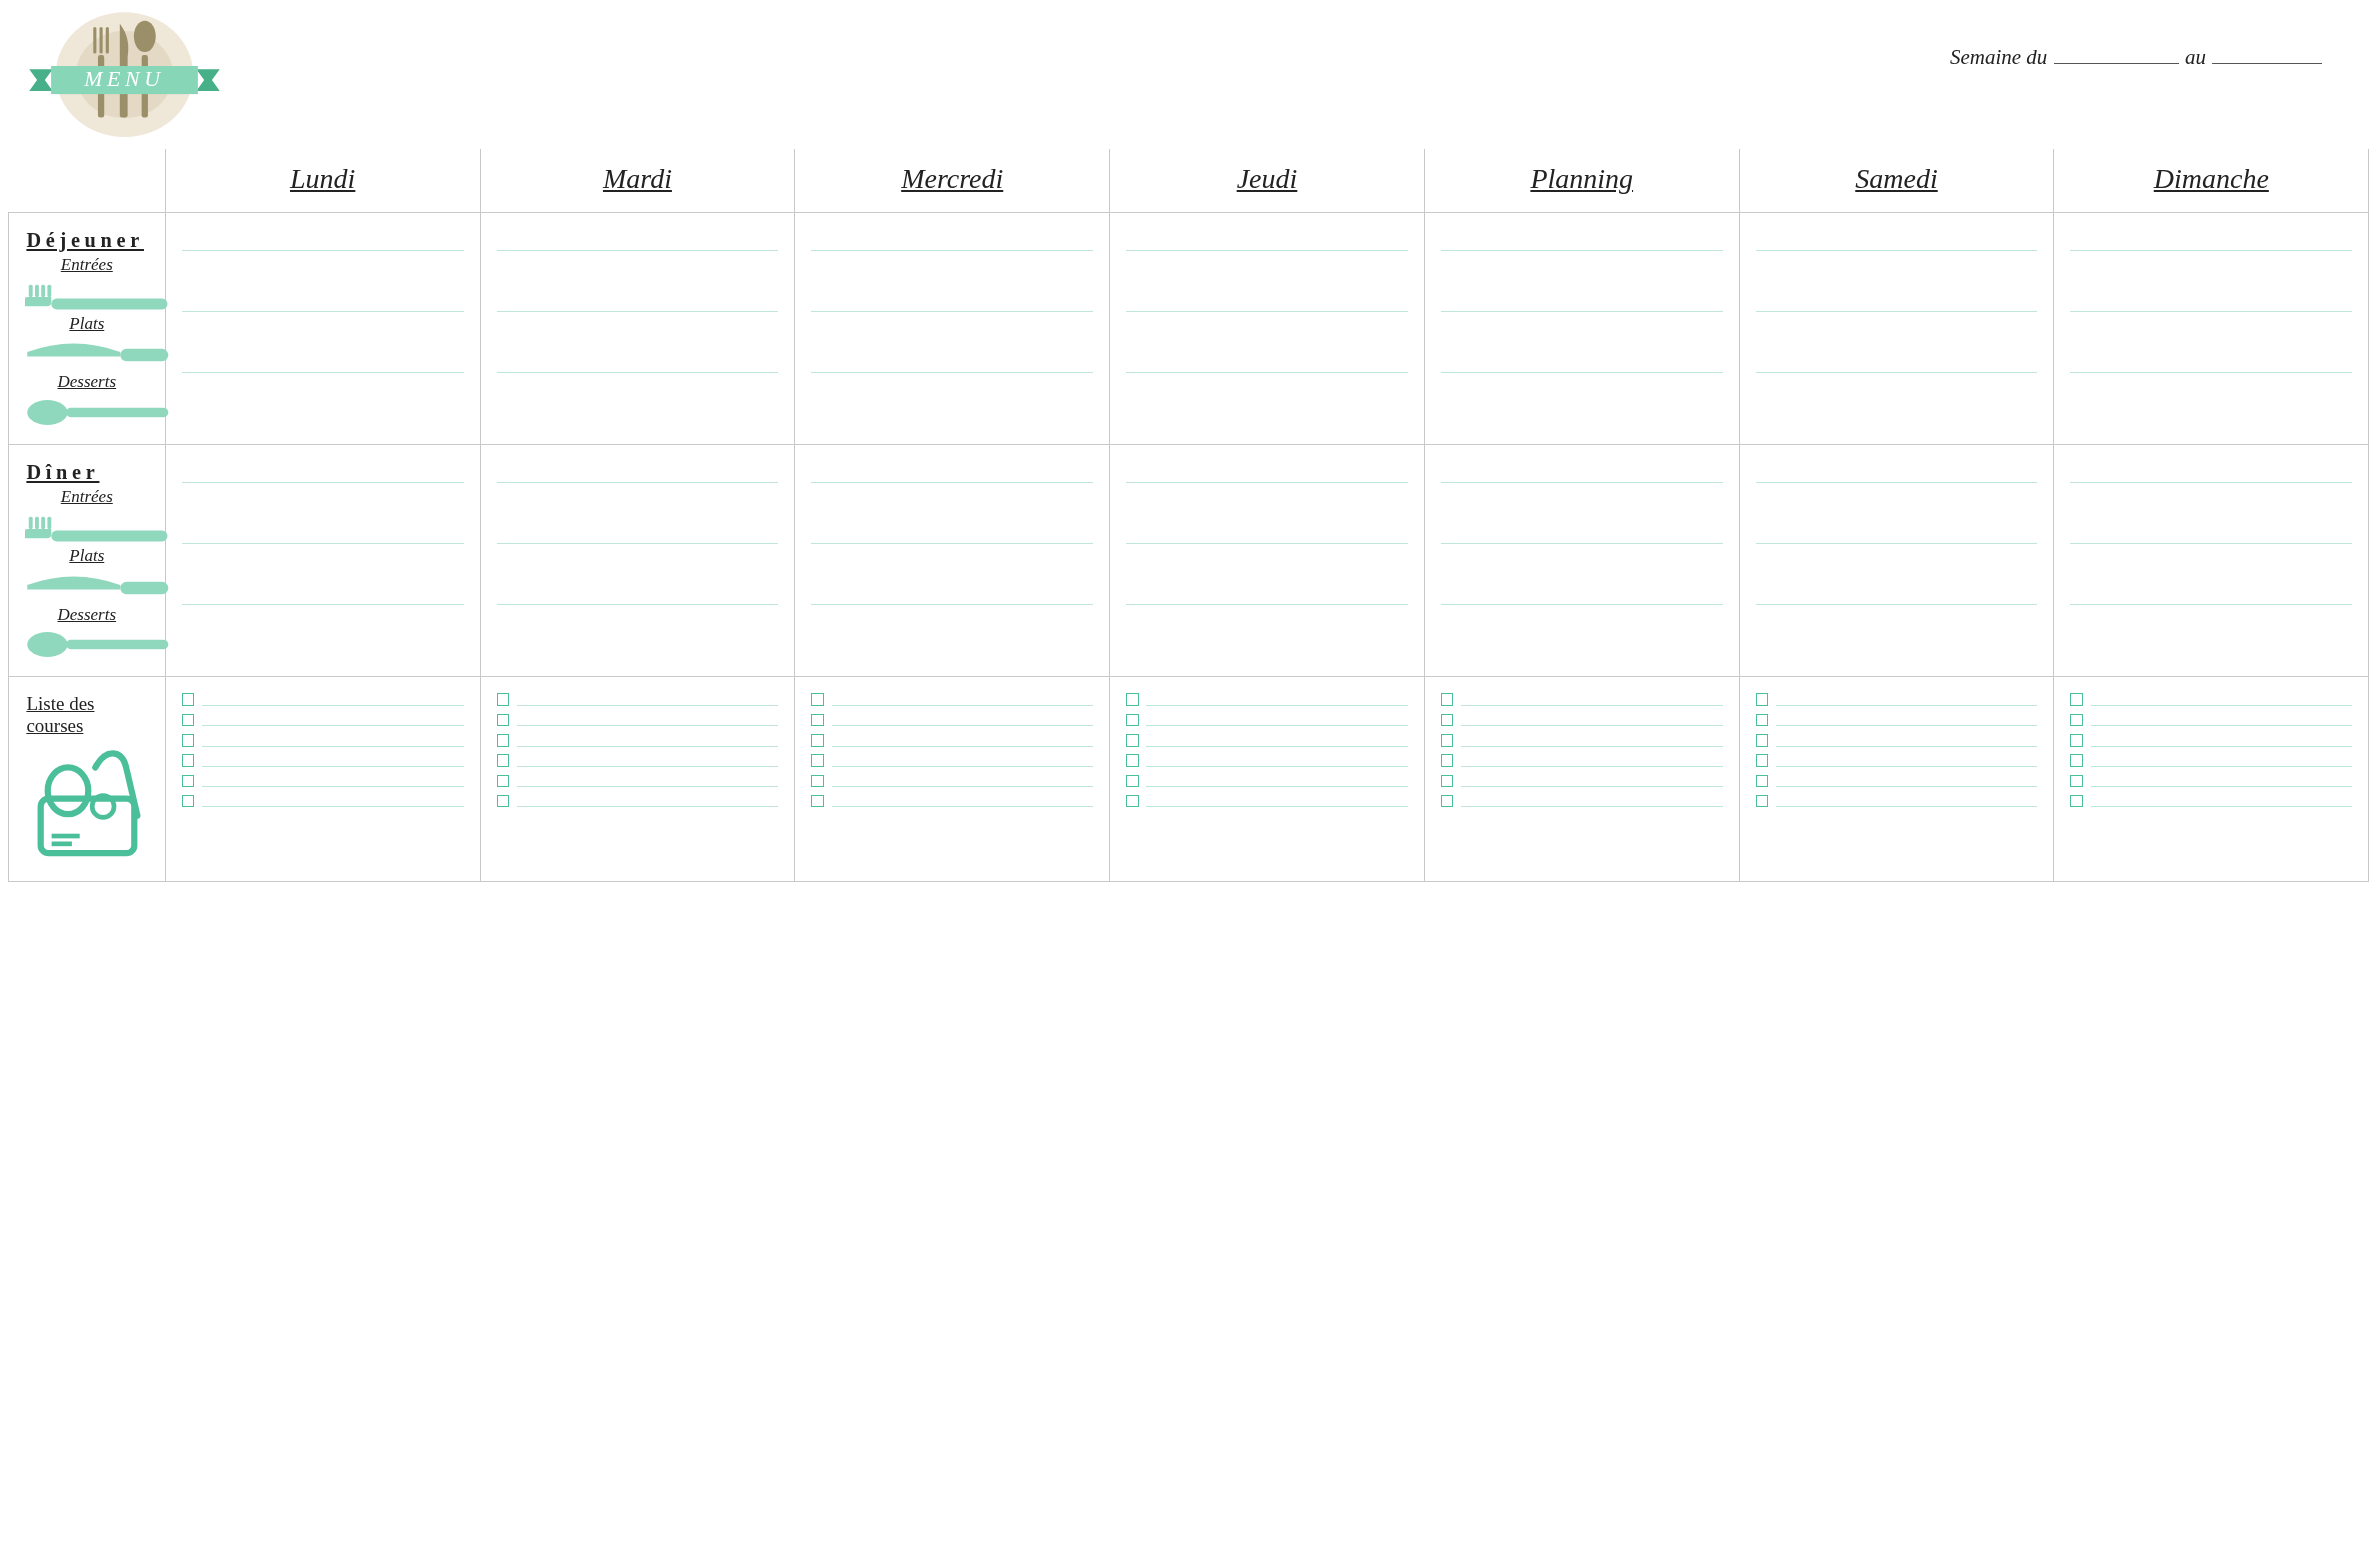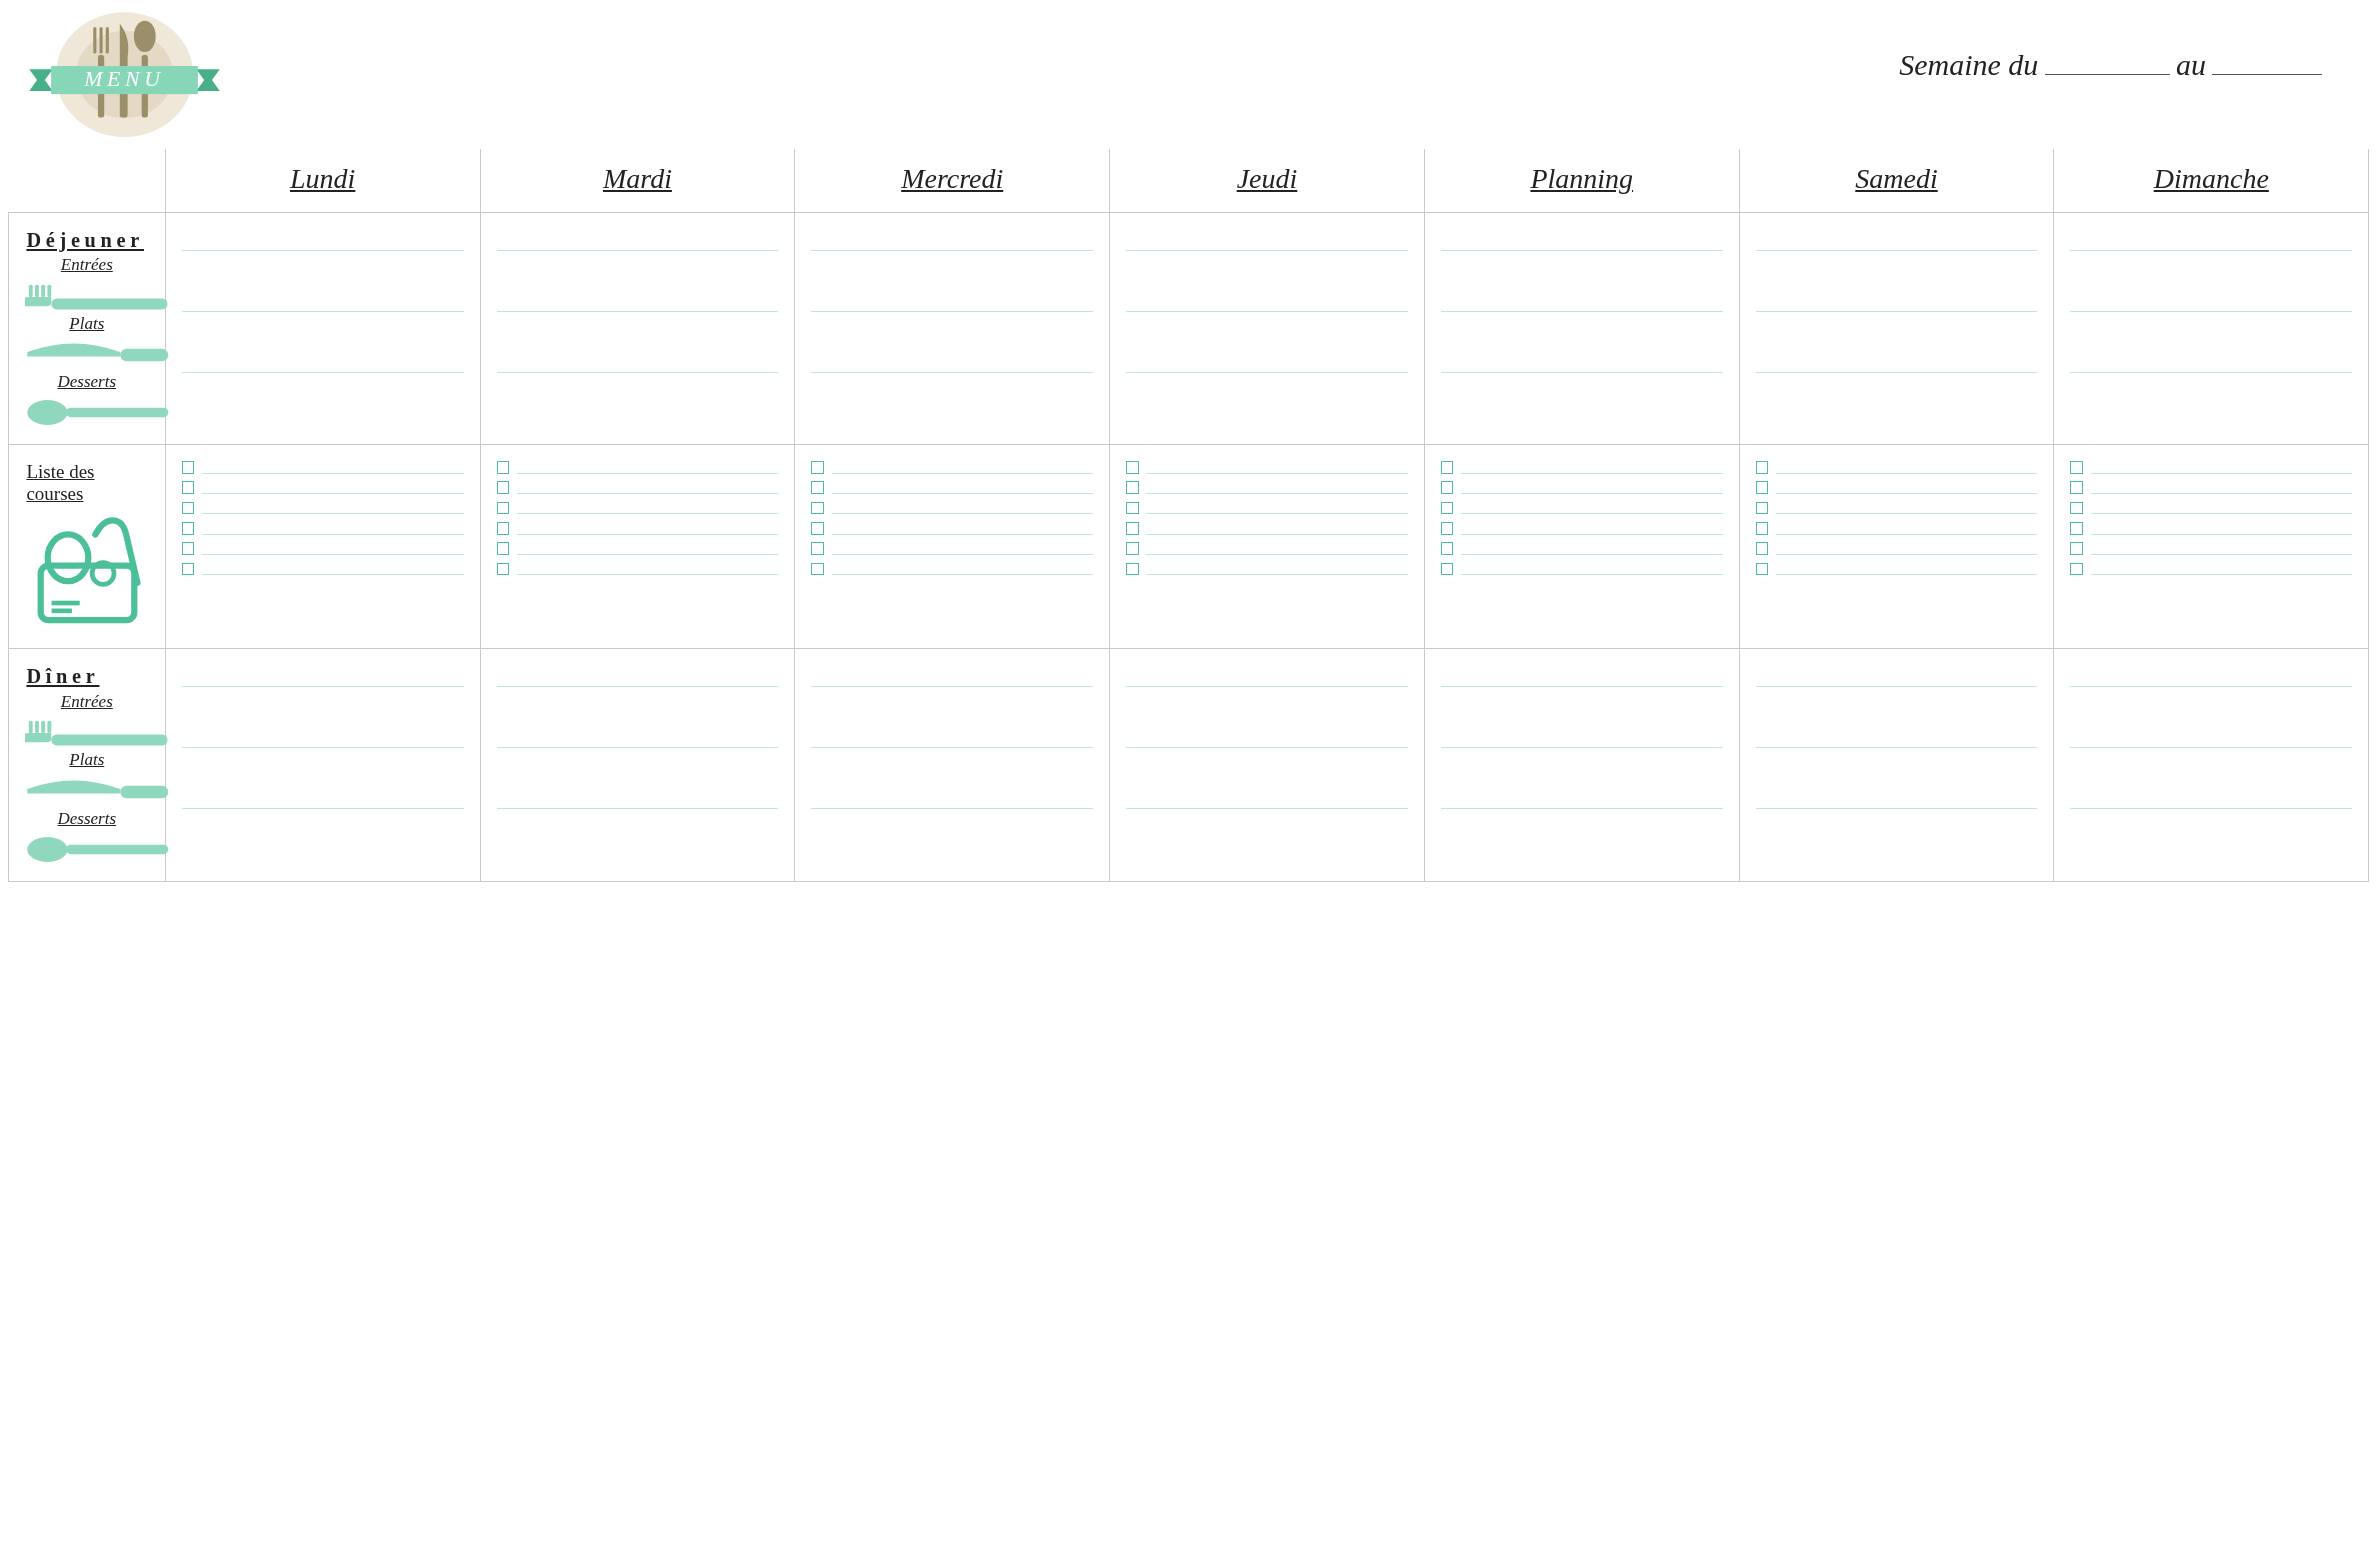--- a/index.html
+++ b/index.html
@@ -23,21 +23,21 @@
     left: 15.7px;
     top: 0;
     width: 203px;
     height: 141px;
   }
   .week-line {
     position: absolute;
     right: 47px;
     top: 31px;
     font-style: italic;
-    font-size: 30px;
+    font-size: 21px;
     color: #222;
     display: flex;
     align-items: baseline;
     gap: 6.3px;
   }
   .blank {
     display: inline-block;
     border-bottom: 0.8px solid #555;
     height: 1.2em;
     vertical-align: baseline;
@@ -255,207 +255,20 @@
             <div class="slot-line"></div>
             <div class="slot-line"></div>
           </td>
           <td class="meal-cell">
             <div class="slot-line"></div>
             <div class="slot-line"></div>
             <div class="slot-line"></div>
           </td>
         </tr>
         <tr>
-          <td class="shop-side"><div class="shop-title">Liste des courses</div><svg width="125" height="117" viewBox="0 0 160 150">
-              <use href="#ico-basket"></use>
-            </svg></td>
-          <td class="shop-cell">
-            <div class="shop-row">
-              <span class="chk"></span>
-              <span class="shop-line"></span>
-            </div>
-            <div class="shop-row">
-              <span class="chk"></span>
-              <span class="shop-line"></span>
-            </div>
-            <div class="shop-row">
-              <span class="chk"></span>
-              <span class="shop-line"></span>
-            </div>
-            <div class="shop-row">
-              <span class="chk"></span>
-              <span class="shop-line"></span>
-            </div>
-            <div class="shop-row">
-              <span class="chk"></span>
-              <span class="shop-line"></span>
-            </div>
-            <div class="shop-row">
-              <span class="chk"></span>
-              <span class="shop-line"></span>
-            </div>
-          </td>
-          <td class="shop-cell">
-            <div class="shop-row">
-              <span class="chk"></span>
-              <span class="shop-line"></span>
-            </div>
-            <div class="shop-row">
-              <span class="chk"></span>
-              <span class="shop-line"></span>
-            </div>
-            <div class="shop-row">
-              <span class="chk"></span>
-              <span class="shop-line"></span>
-            </div>
-            <div class="shop-row">
-              <span class="chk"></span>
-              <span class="shop-line"></span>
-            </div>
-            <div class="shop-row">
-              <span class="chk"></span>
-              <span class="shop-line"></span>
-            </div>
-            <div class="shop-row">
-              <span class="chk"></span>
-              <span class="shop-line"></span>
-            </div>
-          </td>
-          <td class="shop-cell">
-            <div class="shop-row">
-              <span class="chk"></span>
-              <span class="shop-line"></span>
-            </div>
-            <div class="shop-row">
-              <span class="chk"></span>
-              <span class="shop-line"></span>
-            </div>
-            <div class="shop-row">
-              <span class="chk"></span>
-              <span class="shop-line"></span>
-            </div>
-            <div class="shop-row">
-              <span class="chk"></span>
-              <span class="shop-line"></span>
-            </div>
-            <div class="shop-row">
-              <span class="chk"></span>
-              <span class="shop-line"></span>
-            </div>
-            <div class="shop-row">
-              <span class="chk"></span>
-              <span class="shop-line"></span>
-            </div>
-          </td>
-          <td class="shop-cell">
-            <div class="shop-row">
-              <span class="chk"></span>
-              <span class="shop-line"></span>
-            </div>
-            <div class="shop-row">
-              <span class="chk"></span>
-              <span class="shop-line"></span>
-            </div>
-            <div class="shop-row">
-              <span class="chk"></span>
-              <span class="shop-line"></span>
-            </div>
-            <div class="shop-row">
-              <span class="chk"></span>
-              <span class="shop-line"></span>
-            </div>
-            <div class="shop-row">
-              <span class="chk"></span>
-              <span class="shop-line"></span>
-            </div>
-            <div class="shop-row">
-              <span class="chk"></span>
-              <span class="shop-line"></span>
-            </div>
-          </td>
-          <td class="shop-cell">
-            <div class="shop-row">
-              <span class="chk"></span>
-              <span class="shop-line"></span>
-            </div>
-            <div class="shop-row">
-              <span class="chk"></span>
-              <span class="shop-line"></span>
-            </div>
-            <div class="shop-row">
-              <span class="chk"></span>
-              <span class="shop-line"></span>
-            </div>
-            <div class="shop-row">
-              <span class="chk"></span>
-              <span class="shop-line"></span>
-            </div>
-            <div class="shop-row">
-              <span class="chk"></span>
-              <span class="shop-line"></span>
-            </div>
-            <div class="shop-row">
-              <span class="chk"></span>
-              <span class="shop-line"></span>
-            </div>
-          </td>
-          <td class="shop-cell">
-            <div class="shop-row">
-              <span class="chk"></span>
-              <span class="shop-line"></span>
-            </div>
-            <div class="shop-row">
-              <span class="chk"></span>
-              <span class="shop-line"></span>
-            </div>
-            <div class="shop-row">
-              <span class="chk"></span>
-              <span class="shop-line"></span>
-            </div>
-            <div class="shop-row">
-              <span class="chk"></span>
-              <span class="shop-line"></span>
-            </div>
-            <div class="shop-row">
-              <span class="chk"></span>
-              <span class="shop-line"></span>
-            </div>
-            <div class="shop-row">
-              <span class="chk"></span>
-              <span class="shop-line"></span>
-            </div>
-          </td>
-          <td class="shop-cell">
-            <div class="shop-row">
-              <span class="chk"></span>
-              <span class="shop-line"></span>
-            </div>
-            <div class="shop-row">
-              <span class="chk"></span>
-              <span class="shop-line"></span>
-            </div>
-            <div class="shop-row">
-              <span class="chk"></span>
-              <span class="shop-line"></span>
-            </div>
-            <div class="shop-row">
-              <span class="chk"></span>
-              <span class="shop-line"></span>
-            </div>
-            <div class="shop-row">
-              <span class="chk"></span>
-              <span class="shop-line"></span>
-            </div>
-            <div class="shop-row">
-              <span class="chk"></span>
-              <span class="shop-line"></span>
-            </div>
-          </td>
-        </tr>
-        <tr>
           <td class="meal-side">
             <div class="meal-title">Dîner</div>
             <div class="course-label">Entrées</div>
             <svg class="utensil" width="144" height="31" viewBox="0 0 184 40">
               <use href="#ico-fork"></use>
             </svg>
             <div class="course-label">Plats</div>
             <svg class="utensil" width="144" height="31" viewBox="0 0 184 40">
               <use href="#ico-knife"></use>
             </svg>
@@ -491,20 +304,207 @@
           </td>
           <td class="meal-cell">
             <div class="slot-line"></div>
             <div class="slot-line"></div>
             <div class="slot-line"></div>
           </td>
           <td class="meal-cell">
             <div class="slot-line"></div>
             <div class="slot-line"></div>
             <div class="slot-line"></div>
+          </td>
+        </tr>
+        <tr>
+          <td class="shop-side"><div class="shop-title">Liste des courses</div><svg width="125" height="117" viewBox="0 0 160 150">
+              <use href="#ico-basket"></use>
+            </svg></td>
+          <td class="shop-cell">
+            <div class="shop-row">
+              <span class="chk"></span>
+              <span class="shop-line"></span>
+            </div>
+            <div class="shop-row">
+              <span class="chk"></span>
+              <span class="shop-line"></span>
+            </div>
+            <div class="shop-row">
+              <span class="chk"></span>
+              <span class="shop-line"></span>
+            </div>
+            <div class="shop-row">
+              <span class="chk"></span>
+              <span class="shop-line"></span>
+            </div>
+            <div class="shop-row">
+              <span class="chk"></span>
+              <span class="shop-line"></span>
+            </div>
+            <div class="shop-row">
+              <span class="chk"></span>
+              <span class="shop-line"></span>
+            </div>
+          </td>
+          <td class="shop-cell">
+            <div class="shop-row">
+              <span class="chk"></span>
+              <span class="shop-line"></span>
+            </div>
+            <div class="shop-row">
+              <span class="chk"></span>
+              <span class="shop-line"></span>
+            </div>
+            <div class="shop-row">
+              <span class="chk"></span>
+              <span class="shop-line"></span>
+            </div>
+            <div class="shop-row">
+              <span class="chk"></span>
+              <span class="shop-line"></span>
+            </div>
+            <div class="shop-row">
+              <span class="chk"></span>
+              <span class="shop-line"></span>
+            </div>
+            <div class="shop-row">
+              <span class="chk"></span>
+              <span class="shop-line"></span>
+            </div>
+          </td>
+          <td class="shop-cell">
+            <div class="shop-row">
+              <span class="chk"></span>
+              <span class="shop-line"></span>
+            </div>
+            <div class="shop-row">
+              <span class="chk"></span>
+              <span class="shop-line"></span>
+            </div>
+            <div class="shop-row">
+              <span class="chk"></span>
+              <span class="shop-line"></span>
+            </div>
+            <div class="shop-row">
+              <span class="chk"></span>
+              <span class="shop-line"></span>
+            </div>
+            <div class="shop-row">
+              <span class="chk"></span>
+              <span class="shop-line"></span>
+            </div>
+            <div class="shop-row">
+              <span class="chk"></span>
+              <span class="shop-line"></span>
+            </div>
+          </td>
+          <td class="shop-cell">
+            <div class="shop-row">
+              <span class="chk"></span>
+              <span class="shop-line"></span>
+            </div>
+            <div class="shop-row">
+              <span class="chk"></span>
+              <span class="shop-line"></span>
+            </div>
+            <div class="shop-row">
+              <span class="chk"></span>
+              <span class="shop-line"></span>
+            </div>
+            <div class="shop-row">
+              <span class="chk"></span>
+              <span class="shop-line"></span>
+            </div>
+            <div class="shop-row">
+              <span class="chk"></span>
+              <span class="shop-line"></span>
+            </div>
+            <div class="shop-row">
+              <span class="chk"></span>
+              <span class="shop-line"></span>
+            </div>
+          </td>
+          <td class="shop-cell">
+            <div class="shop-row">
+              <span class="chk"></span>
+              <span class="shop-line"></span>
+            </div>
+            <div class="shop-row">
+              <span class="chk"></span>
+              <span class="shop-line"></span>
+            </div>
+            <div class="shop-row">
+              <span class="chk"></span>
+              <span class="shop-line"></span>
+            </div>
+            <div class="shop-row">
+              <span class="chk"></span>
+              <span class="shop-line"></span>
+            </div>
+            <div class="shop-row">
+              <span class="chk"></span>
+              <span class="shop-line"></span>
+            </div>
+            <div class="shop-row">
+              <span class="chk"></span>
+              <span class="shop-line"></span>
+            </div>
+          </td>
+          <td class="shop-cell">
+            <div class="shop-row">
+              <span class="chk"></span>
+              <span class="shop-line"></span>
+            </div>
+            <div class="shop-row">
+              <span class="chk"></span>
+              <span class="shop-line"></span>
+            </div>
+            <div class="shop-row">
+              <span class="chk"></span>
+              <span class="shop-line"></span>
+            </div>
+            <div class="shop-row">
+              <span class="chk"></span>
+              <span class="shop-line"></span>
+            </div>
+            <div class="shop-row">
+              <span class="chk"></span>
+              <span class="shop-line"></span>
+            </div>
+            <div class="shop-row">
+              <span class="chk"></span>
+              <span class="shop-line"></span>
+            </div>
+          </td>
+          <td class="shop-cell">
+            <div class="shop-row">
+              <span class="chk"></span>
+              <span class="shop-line"></span>
+            </div>
+            <div class="shop-row">
+              <span class="chk"></span>
+              <span class="shop-line"></span>
+            </div>
+            <div class="shop-row">
+              <span class="chk"></span>
+              <span class="shop-line"></span>
+            </div>
+            <div class="shop-row">
+              <span class="chk"></span>
+              <span class="shop-line"></span>
+            </div>
+            <div class="shop-row">
+              <span class="chk"></span>
+              <span class="shop-line"></span>
+            </div>
+            <div class="shop-row">
+              <span class="chk"></span>
+              <span class="shop-line"></span>
+            </div>
           </td>
         </tr>
       </tbody>
   </table>
 
 </div>
 
 <svg width="0" height="0" style="position:absolute">
   <defs>
     <g id="ico-fork">

